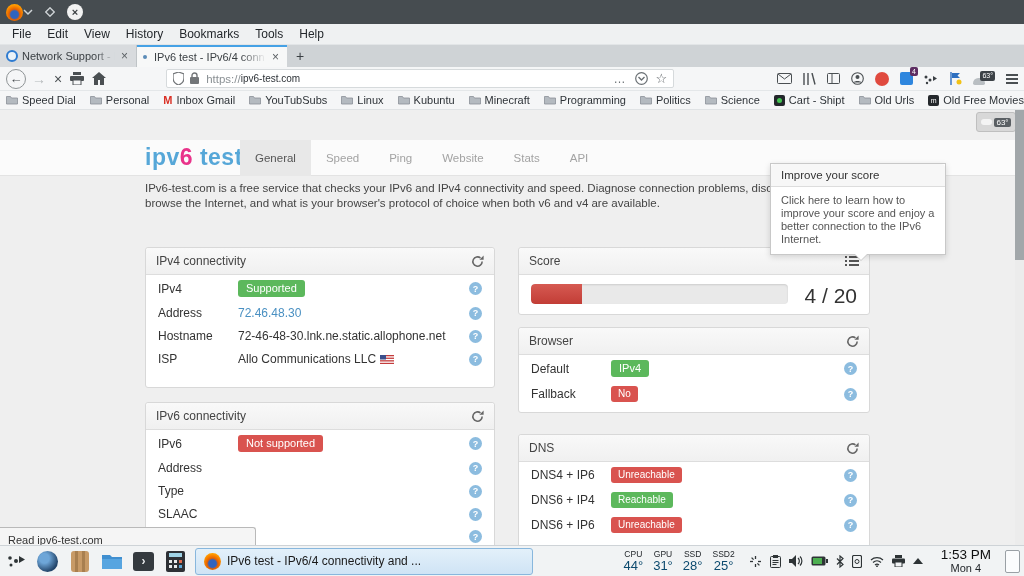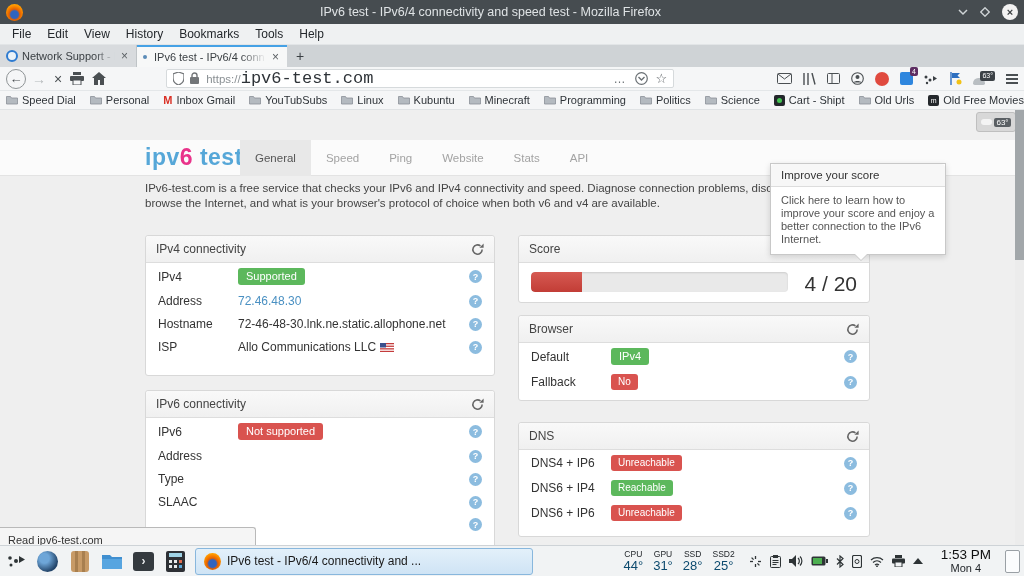--- a/index.html
+++ b/index.html
@@ -39,21 +39,21 @@
   .navbar { position:absolute; left:0; top:67px; width:1024px; height:24px; background:#f5f6f7;
             display:flex; align-items:center; padding:0 6px; border-bottom:1px solid #e4e7e9; }
   .nav-ic { display:flex; align-items:center; justify-content:center; color:#4a4f52; }
   .back-btn { width:20px; height:20px; border:1px solid #8f9496; border-radius:50%; font-size:13px; margin-right:6px;}
   .fwd-btn { font-size:14px; color:#b5b9bb; margin-right:8px; }
   .stop-btn { font-size:14px; margin-right:8px; }
   .tool-ic { margin-right:8px; }
   .urlbar { width:508px; height:19px; margin-left:52px; background:#fff; border:1px solid #d6dadc; border-radius:2px;
             display:flex; align-items:center; padding:0 6px; }
   .urlbar .scheme { color:#8a9094; font-size:11.5px; }
-  .urlbar .host { color:#2e3338; font-size:17px;font-family:Liberation Mono, monospace; }
+  .urlbar .host { color:#2e3338; font-size:10px; }
   .urlbar .spacer { flex:1; }
   .urlbar .dots { color:#6a7074; font-size:12px; letter-spacing:1px; margin-right:8px;}
   .star { color:#5c6165; font-size:13px; }
   .navbar-right { display:flex; align-items:center; gap:11px; margin-left:auto; }
   .ublock-ic { width:14px; height:14px; border-radius:50%; background:#e04a3f; }
   .ext-blue { position:relative; width:13px; height:13px; background:#2e86de; border-radius:2px; }
   .ext-badge { position:absolute; top:-5px; right:-5px; background:#5d2d62; color:#fff; font-size:7px;
                padding:0 2px; border-radius:2px; line-height:9px;}
   .weather-tb { position:relative; width:22px; height:15px; }
   .weather-tb .cloud { position:absolute; left:0; bottom:1px; width:12px; height:7px; background:#b9bec2; border-radius:6px 6px 2px 2px;}
@@ -91,21 +91,21 @@
 
   .tooltip { position:absolute; left:770px; top:53px; width:176px; background:#fff; border:1px solid #c8c8c8;
              border-radius:0; box-shadow:0 2px 6px rgba(0,0,0,.15); z-index:5; }
   .tooltip-header { background:#f7f7f7; border-bottom:1px solid #ddd; border-radius:4px 4px 0 0;
                     font-size:11.5px; color:#333; padding:5px 10px; }
   .tooltip-body { font-size:11px; color:#555; line-height:13px; padding:7px 10px 8px; }
   .tooltip-arrow { position:absolute; left:84px; bottom:-6px; width:0; height:0;
                    border-left:6px solid transparent; border-right:6px solid transparent; border-top:6px solid #fff;
                    filter:drop-shadow(0 1px 0 #c8c8c8); }
 
-  .card { position:absolute; background:#fff; border:1px solid #d8d8d8; border-radius:3px; }
+  .card { position:absolute; background:#fff; border:1px solid #d8d8d8; border-radius:3px;margin-top:12px; }
   .card-header { height:27px; background:linear-gradient(#f9f9f9,#f0f0f0); border-bottom:1px solid #ddd;
                  border-radius:3px 3px 0 0; display:flex; align-items:center; padding:0 10px; }
   .card-title { font-size:12px; color:#444; }
   .card-header .hdr-ic { margin-left:auto; display:flex; }
   .row { display:flex; align-items:center; padding:5px 12px 4px; }
   .row-label { width:80px; font-size:12px; color:#333; flex:0 0 auto; }
   .row-value { font-size:12px; color:#333; display:flex; align-items:center; gap:4px; }
   .row-link { font-size:12px; color:#4a90c2; }
   .help-ic { margin-left:auto; width:13px; height:13px; border-radius:50%; background:#8cbcdf; color:#fff;
              font-size:9px; font-weight:bold; display:flex; align-items:center; justify-content:center; flex:0 0 auto;}
@@ -160,21 +160,20 @@
 
   svg { display:block; }
 </style>
 </head>
 <body>
 
 <div id="screen">
 
   <div class="titlebar">
     <span class="ff-logo"></span>
-    <div class="title">IPv6 test - IPv6/4 connectivity and speed test - Mozilla Firefox</div>
     <div class="win-controls">
       <span class="wc">
         <svg width="10" height="7" viewBox="0 0 10 7">
             <path d="M1 1l4 4 4-4" fill="none" stroke="#cfd4d6" stroke-width="1.5"></path>
           </svg>
       </span>
       <span class="wc">
         <svg width="10" height="10" viewBox="0 0 10 10">
             <rect x="2" y="2" width="6" height="6" transform="rotate(45 5 5)" fill="none" stroke="#cfd4d6" stroke-width="1.3"></rect>
           </svg>

